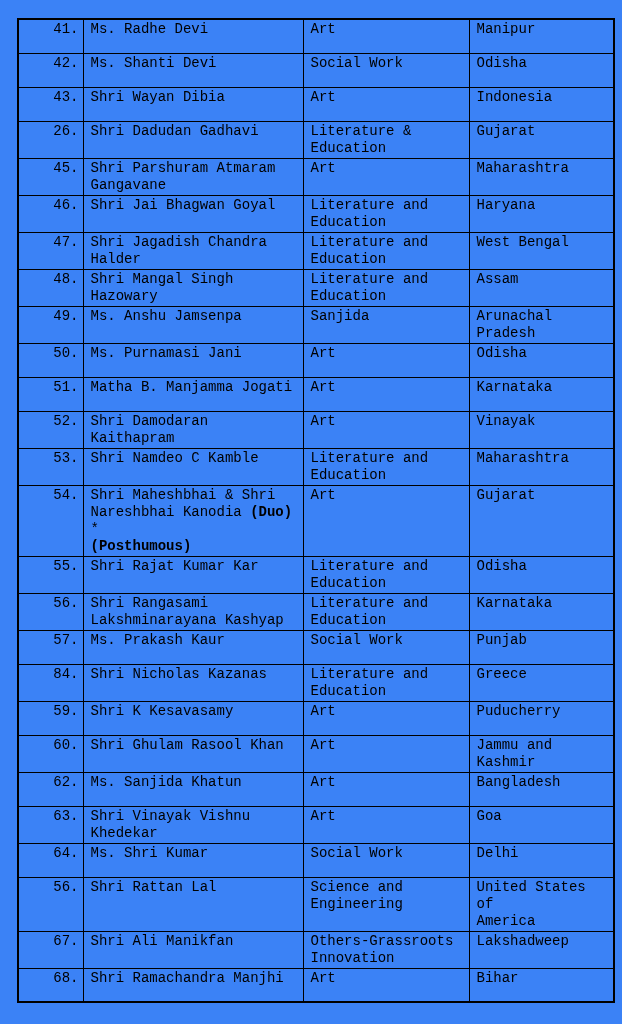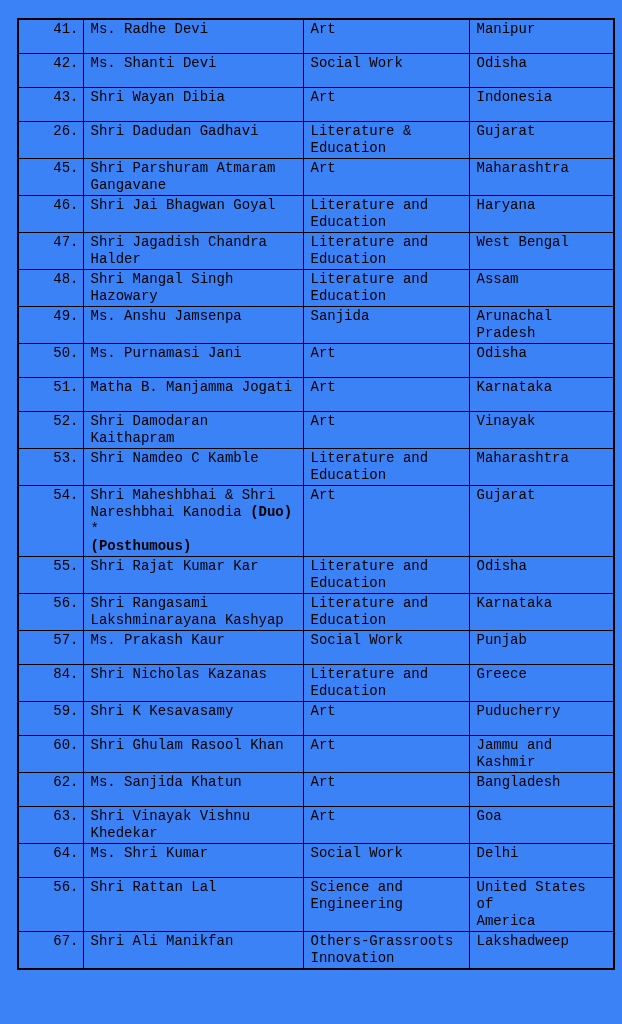--- a/index.html
+++ b/index.html
@@ -205,15 +205,21 @@
           <td class="state">United States of
 America</td>
         </tr>
         <tr>
           <td class="num">67.</td>
           <td class="name">Shri Ali Manikfan</td>
           <td class="field">Others-Grassroots
 Innovation</td>
           <td class="state">Lakshadweep</td>
         </tr>
+        <tr>
+          <td class="num">68.</td>
+          <td class="name">Shri Ramachandra Manjhi</td>
+          <td class="field">Art</td>
+          <td class="state">Bihar</td>
+        </tr>
       </tbody>
   </table>
 </div>
 
 </body></html>

